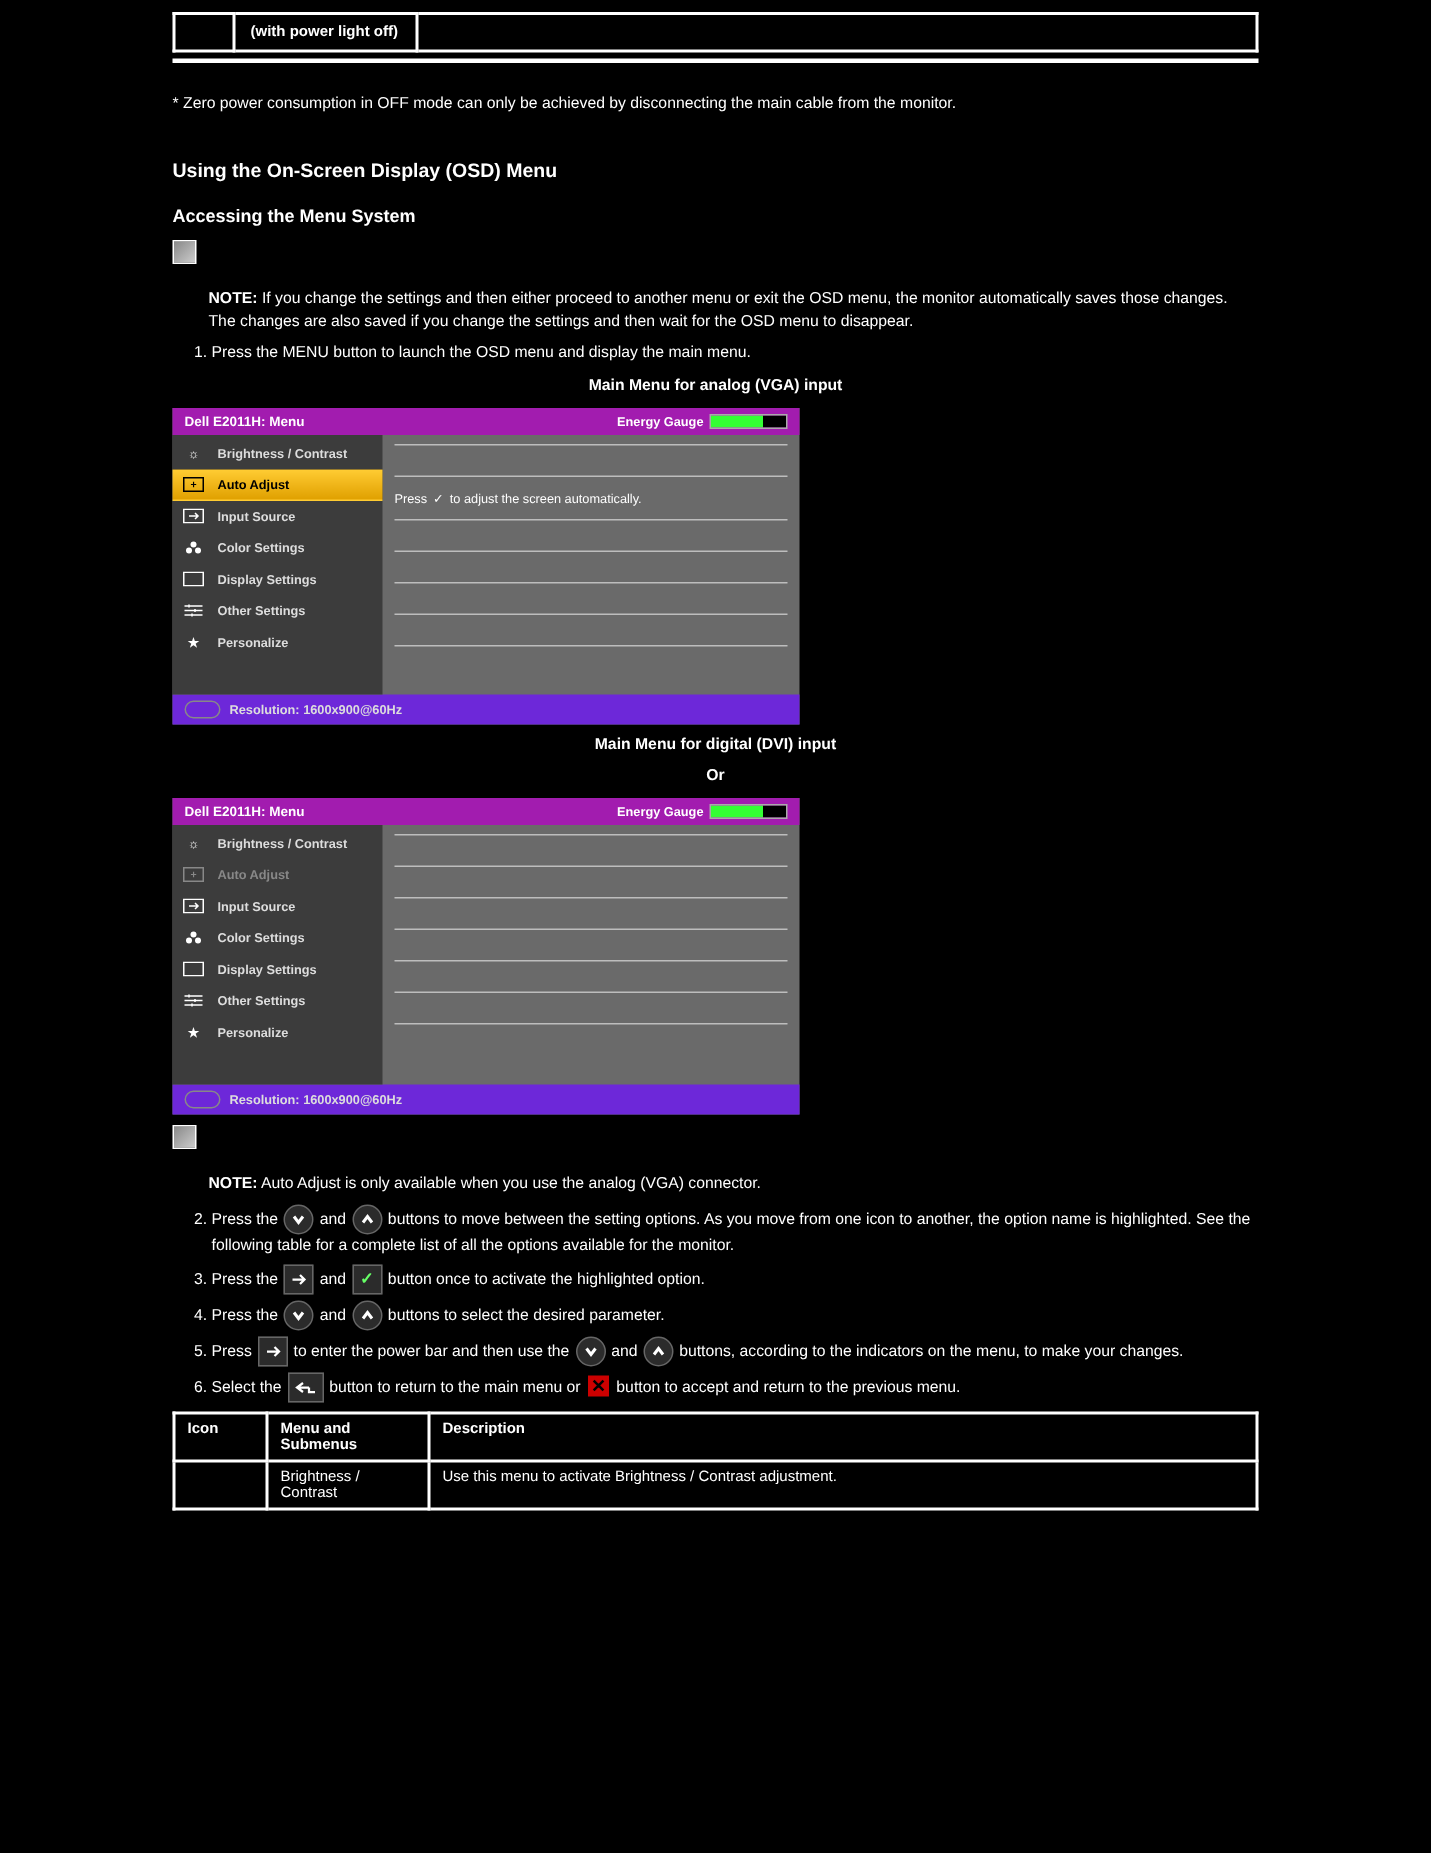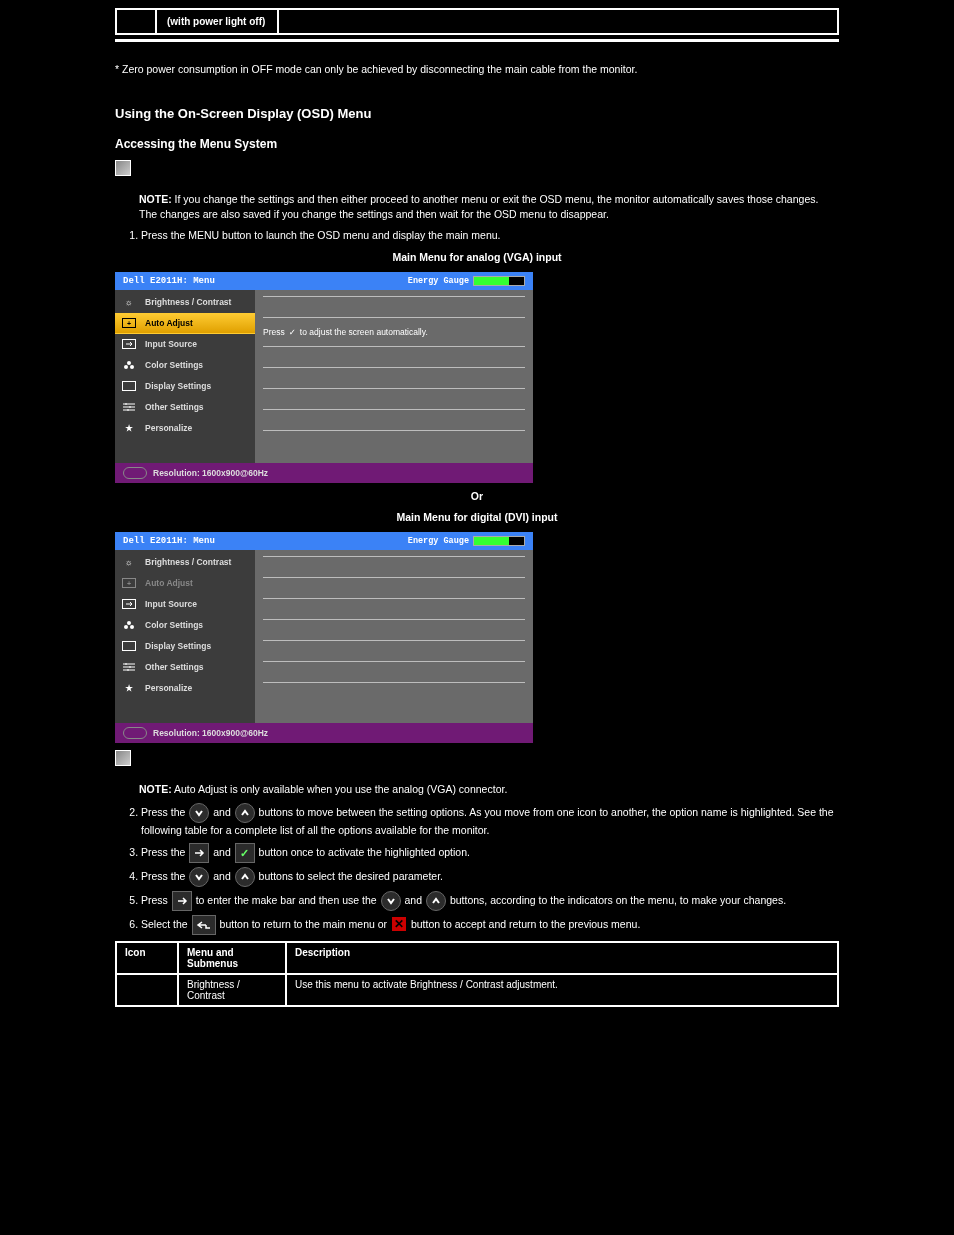--- a/index.html
+++ b/index.html
@@ -62,25 +62,24 @@
     width: 418px;
     background: #6a6a6a;
     font-family: Arial, sans-serif;
     font-size: 9px;
     margin: 6px 0 6px 0;
   }
   .osd-titlebar {
     display: flex;
     justify-content: space-between;
     align-items: center;
-    background: #3b82f6;
+    background: #a21caf;
     color: #fff;
     padding: 4px 8px;
     font-weight: bold;
-    font-family: Liberation Mono, monospace;
   }
   .gauge-wrap { display:flex; align-items:center; font-size:8.5px; font-weight:bold; }
   .gauge {
     width: 50px; height: 8px; border: 1px solid #aaa; margin-left: 4px;
     background: linear-gradient(to right, #3f3 0%, #3f3 70%, #000 70%, #000 100%);
   }
   .osd-body {
     display: flex;
   }
   .osd-side {
@@ -122,21 +121,21 @@
   }
   .osd-line:first-child { border-top: 1px solid #bdbdbd; margin-top:2px; }
   .osd-main-msg {
     display:flex; align-items:center; gap:4px;
     padding: 4px 0;
     border-top: 1px solid #bdbdbd;
     font-size:8.5px; color:#fff;
     height:20px;
   }
   .osd-footer {
-    background:#701a75; color:#ddd;
+    background:#6d28d9; color:#ddd;
     padding: 4px 8px;
     display:flex; align-items:center; gap:6px;
     font-size:8.5px; font-weight:bold;
   }
   .osd-footer-ico {
     width: 22px; height:10px; border:1px solid #888; border-radius:6px;
   }
 
   
   .btn-round {
@@ -299,22 +298,22 @@
           <div class="osd-line"></div>
           <div class="osd-line"></div>
       </div>
     </div>
     <div class="osd-footer">
       <span class="osd-footer-ico"></span>
       <span>Resolution: 1600x900@60Hz</span>
     </div>
   </div>
 
+  <p style="text-align:center; font-weight:bold;">Main Menu for digital (DVI) input</p>
   <p style="text-align:center; font-weight:bold;">Or</p>
-  <p style="text-align:center; font-weight:bold;">Main Menu for digital (DVI) input</p>
 
   <div class="osd">
     <div class="osd-titlebar">
       <span>Dell E2011H: Menu</span>
       <span class="gauge-wrap">
         <span>Energy Gauge</span>
         <span class="gauge"></span>
       </span>
     </div>
     <div class="osd-body">
@@ -440,21 +439,21 @@
         </span>
       <span>buttons to select the desired parameter.</span>
     </li>
     <li>
       <span>Press</span>
       <span class="btn-sq">
           <svg width="12" height="10">
             <path d="M2 5 H9 M7 2 L10 5 L7 8" fill="none" stroke="#fff" stroke-width="1.5"></path>
           </svg>
         </span>
-      <span>to enter the make bar and then use the</span>
+      <span>to enter the power bar and then use the</span>
       <span class="btn-round">
           <svg width="10" height="10">
             <path d="M2 3 L5 7 L8 3" fill="none" stroke="#fff" stroke-width="2"></path>
           </svg>
         </span>
       <span>and</span>
       <span class="btn-round">
           <svg width="10" height="10">
             <path d="M2 7 L5 3 L8 7" fill="none" stroke="#fff" stroke-width="2"></path>
           </svg>

